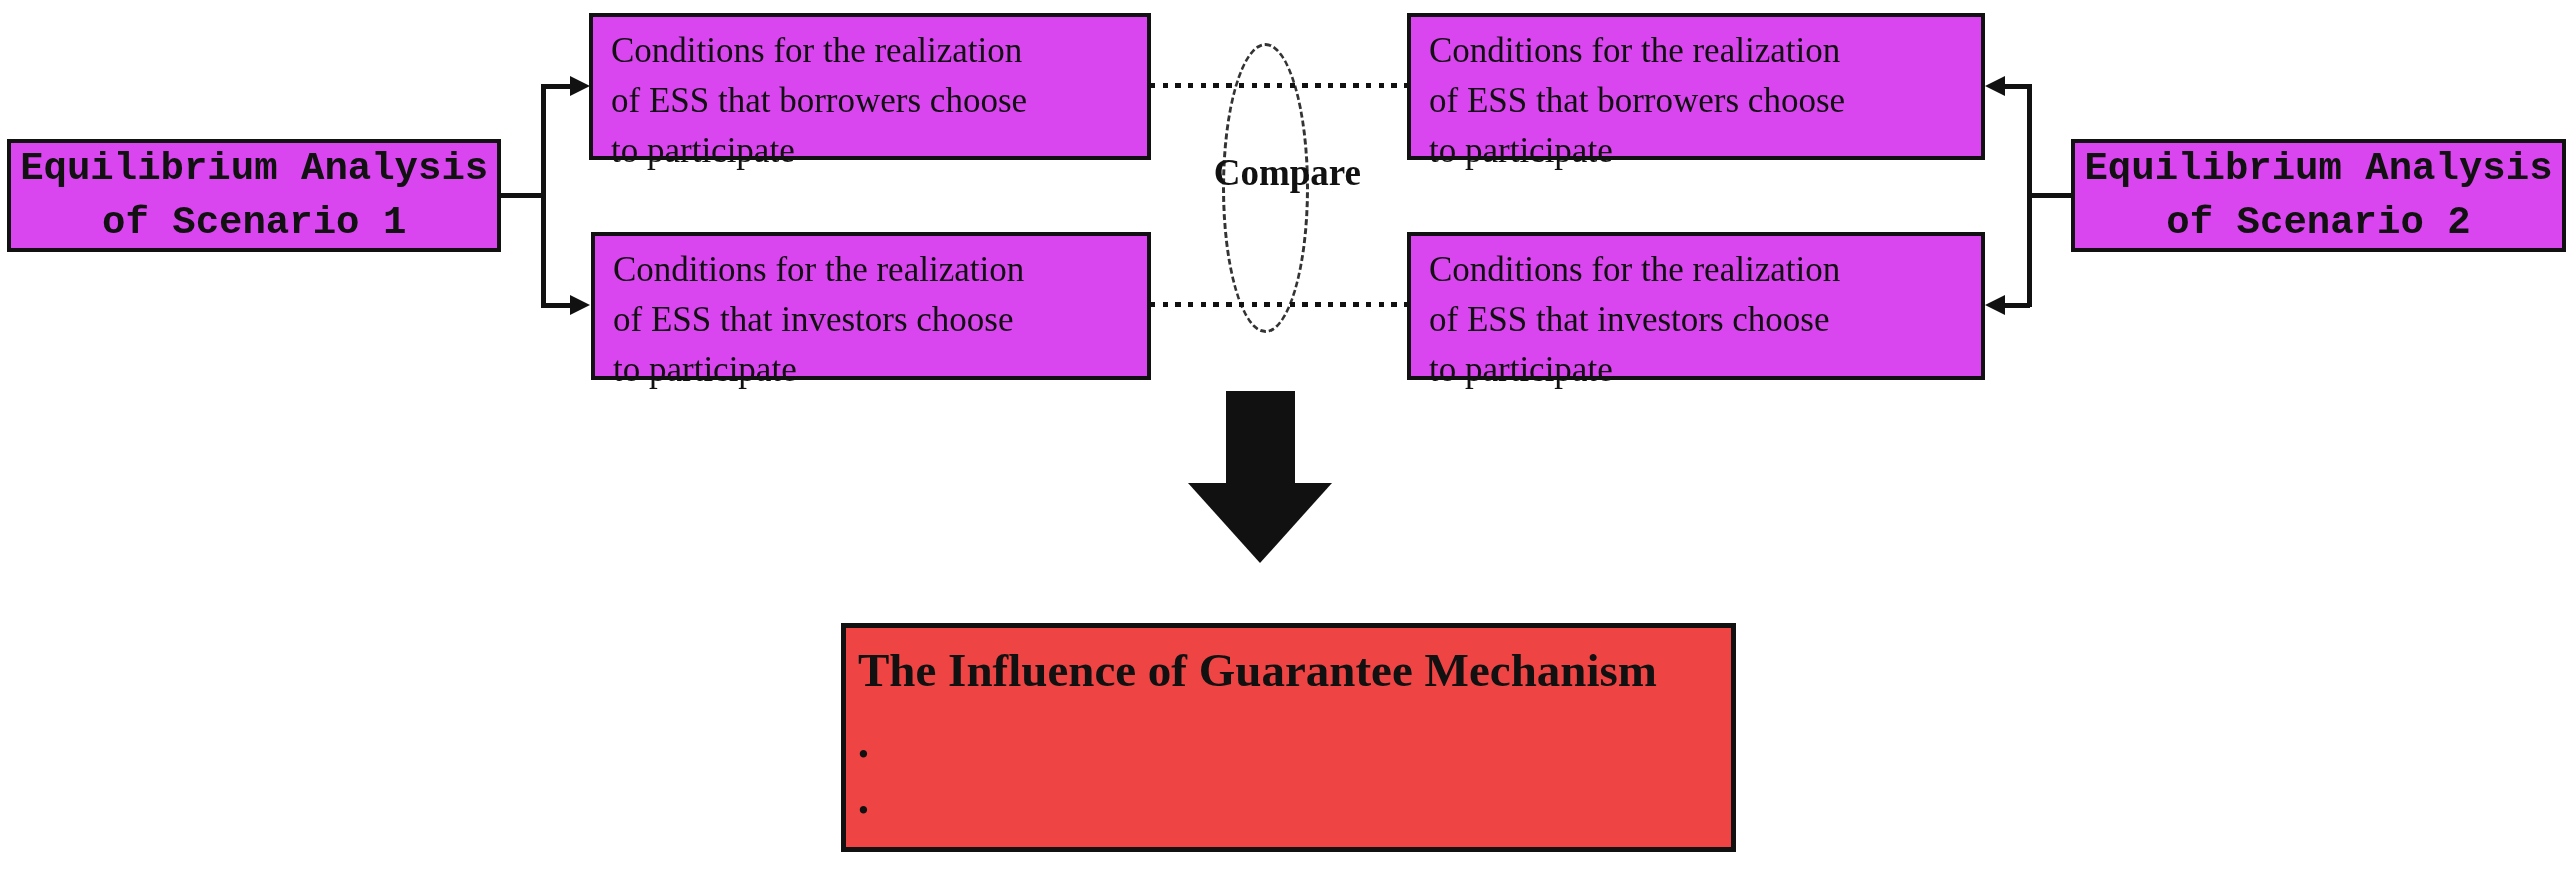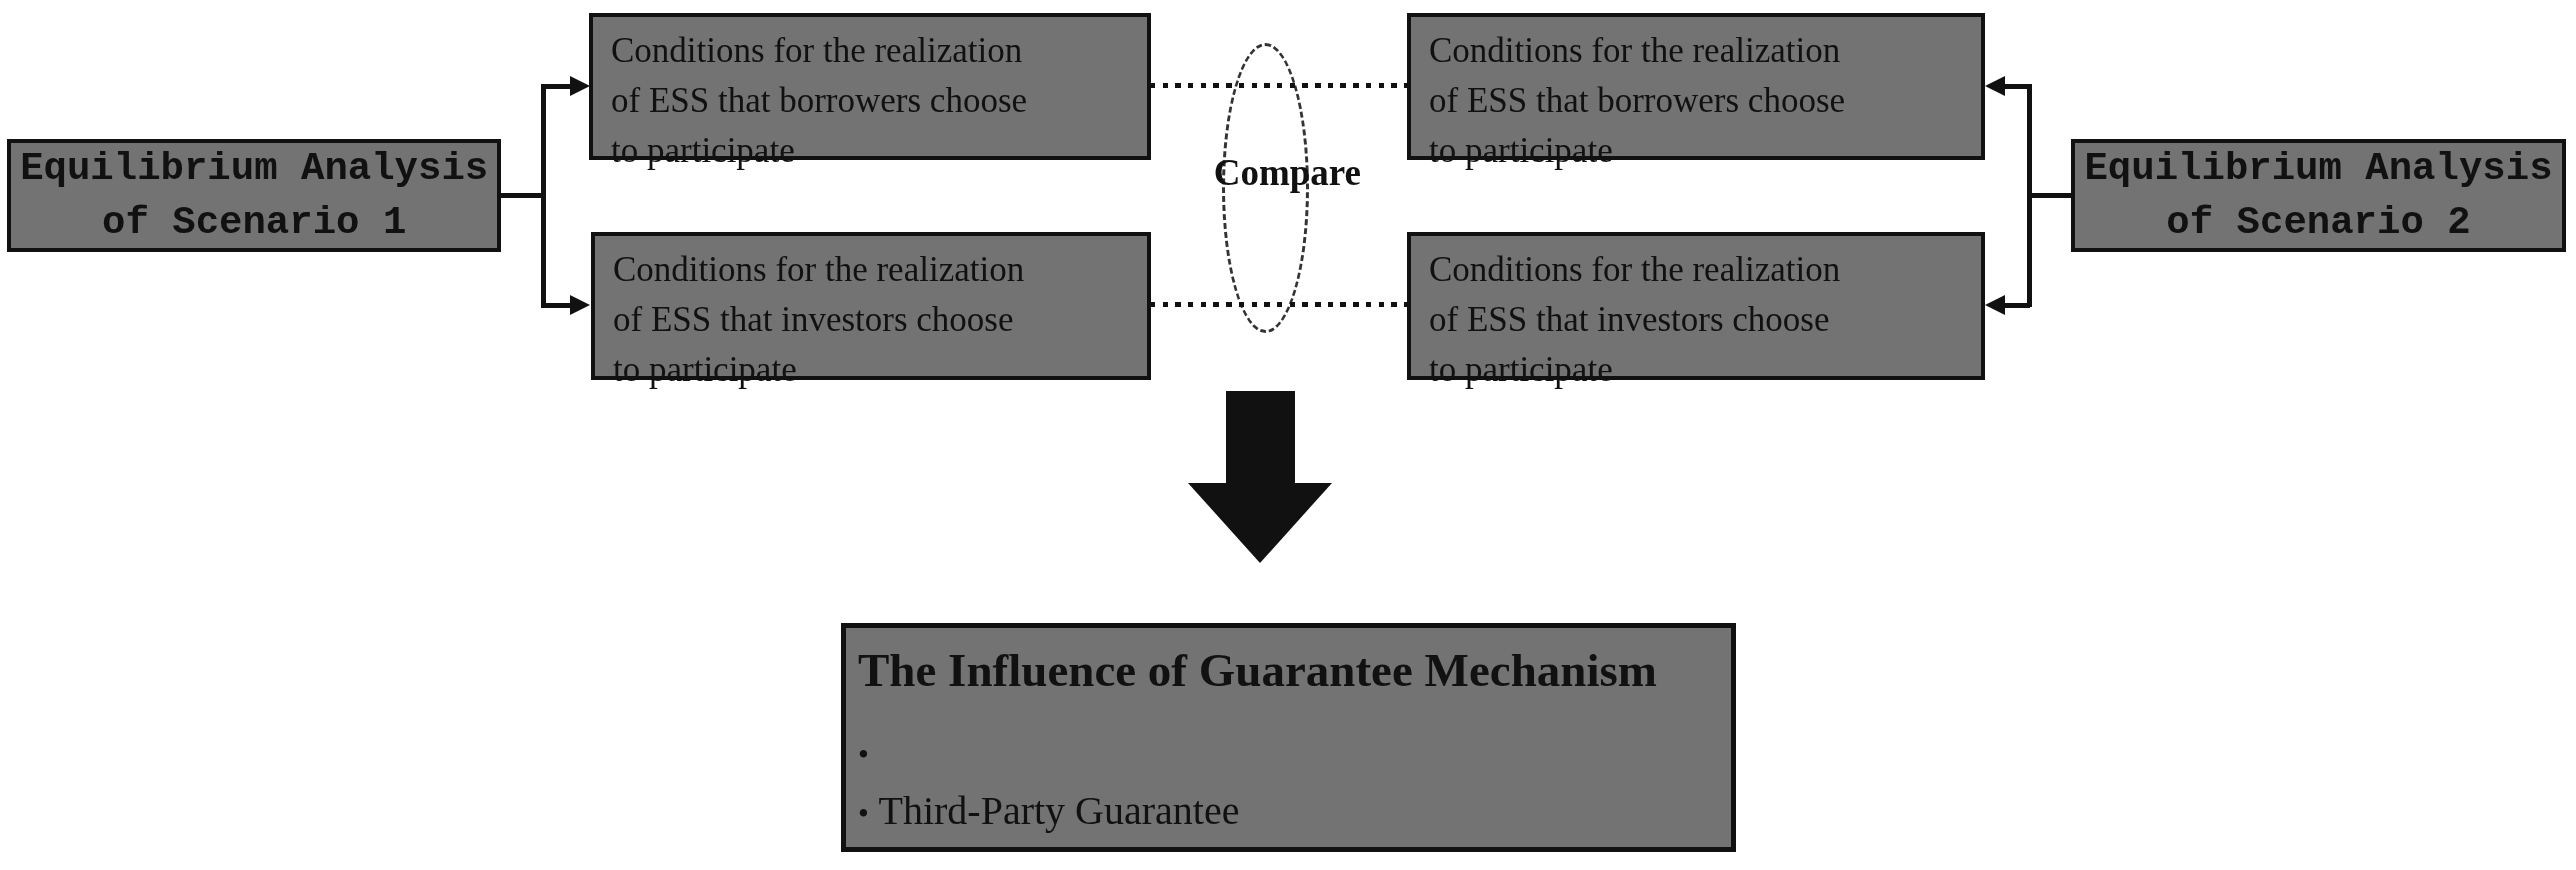--- a/index.html
+++ b/index.html
@@ -13,21 +13,21 @@
     height: 870px;
     background: #ffffff;
     font-family: "Liberation Serif", "DejaVu Serif", serif;
     color: #111111;
     overflow: hidden;
   }
   .box {
     position: absolute;
     box-sizing: border-box;
     border: 4.8px solid #111111;
-    background: #737373;
+    background: #d946ef;
   }
   .scenario-box {
     display: flex;
     align-items: center;
     justify-content: center;
     text-align: center;
     font-weight: bold;
     font-size: 39px;
     line-height: 54px;
     white-space: pre-line;
@@ -102,21 +102,21 @@
     border-top: 80px solid #111111;
   }
   .outcome-box {
     position: absolute;
     left: 841px;
     top: 623px;
     width: 895px;
     height: 229px;
     box-sizing: border-box;
     border: 5.4px solid #111111;
-    background: #737373;
+    background: #ef4444;
     padding: 14.5px 12px;
   }
   .outcome-title {
     font-weight: bold;
     font-size: 47px;
     line-height: 54px;
     white-space: nowrap;
   }
   .outcome-bullets {
     margin-top: 30px;
@@ -189,19 +189,18 @@
   </div>
 
   <div class="outcome-box">
     <div class="outcome-title">The Influence of Guarantee Mechanism</div>
     <div class="outcome-bullets">
       <div class="bullet-row">
         <span class="bullet-dot">•</span>
       </div>
       <div class="bullet-row">
         <span class="bullet-dot">•</span>
-        <span class="bullet-text">Third-Party Guarantee</span>
       </div>
     </div>
   </div>
 
 </div>
 
 
 </body></html>

